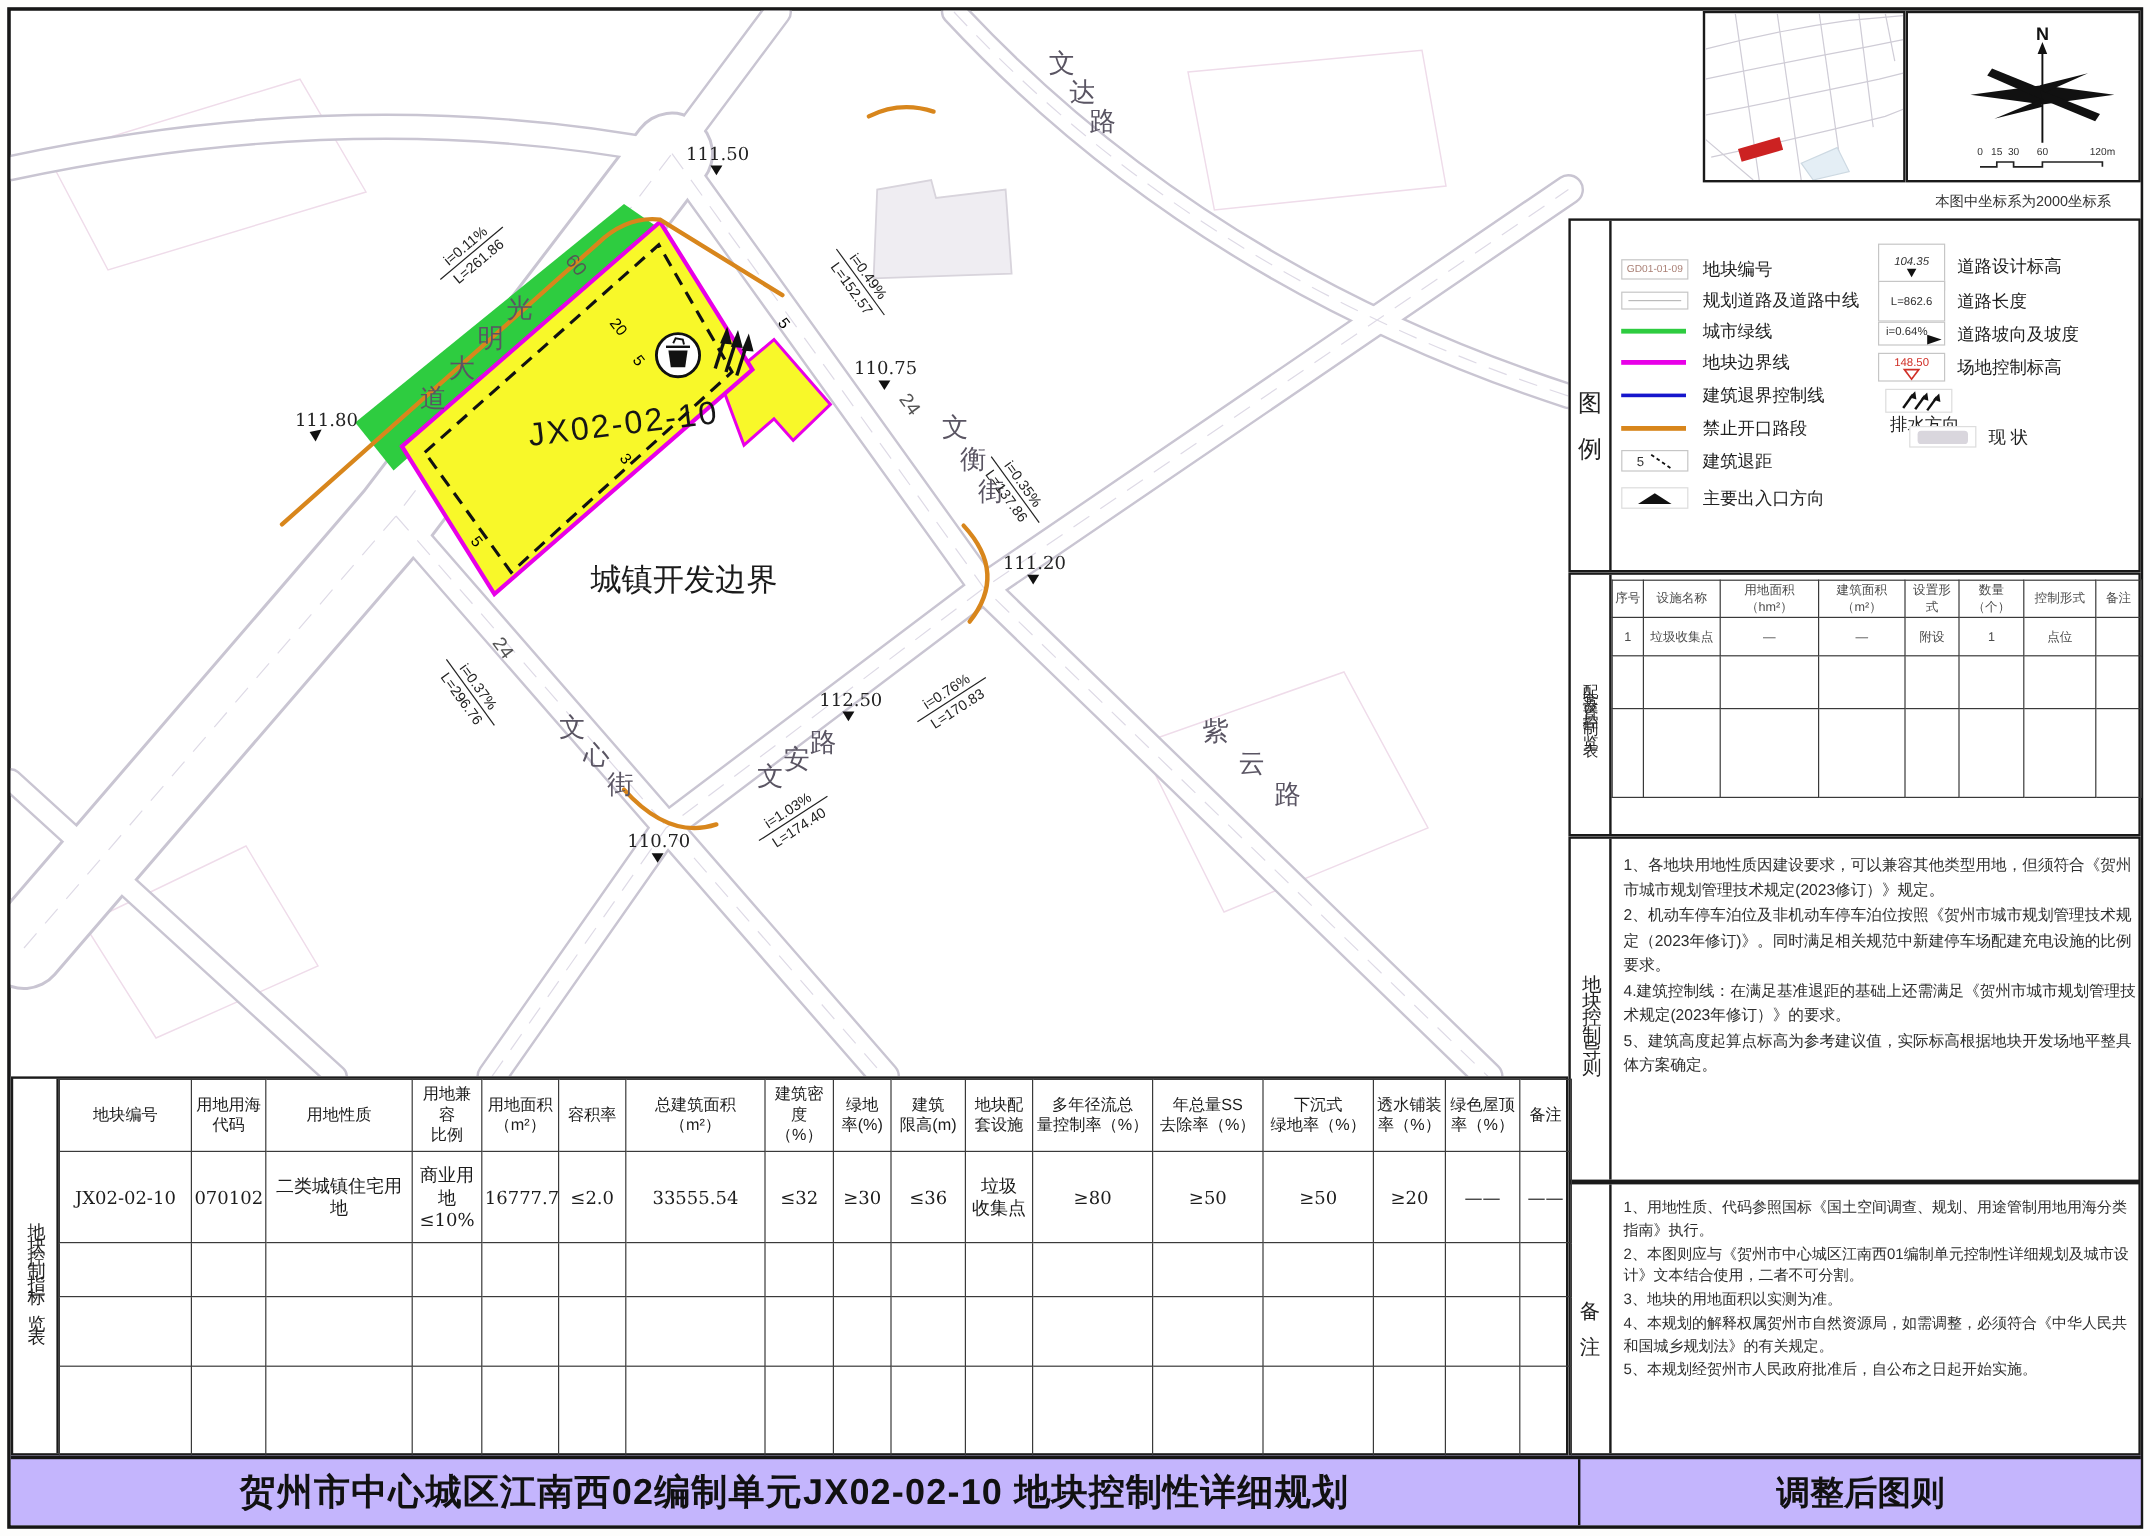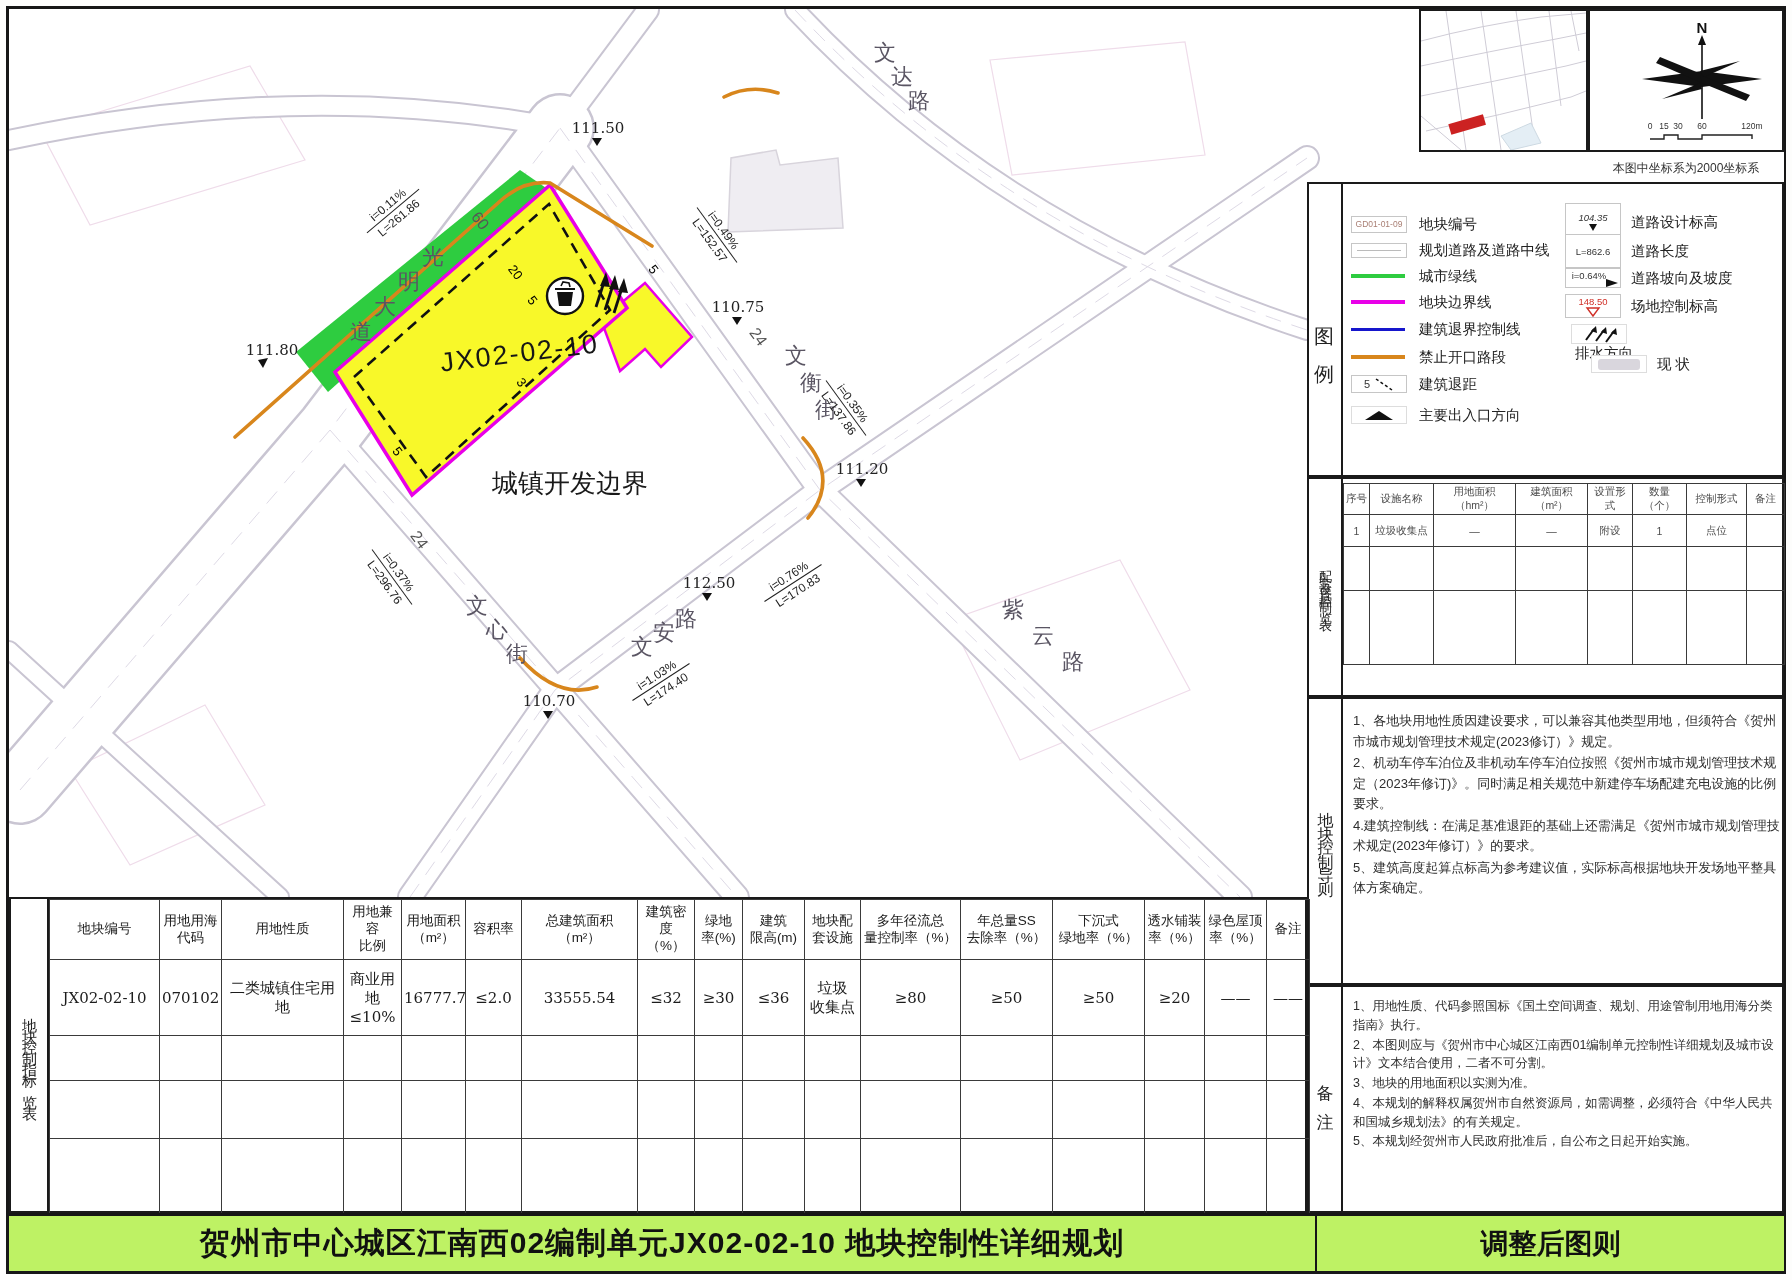--- a/index.html
+++ b/index.html
@@ -25,21 +25,21 @@
   #fac-table tr.hd{height:26px;} #fac-table tr.vl{height:32px;}
   #fac-table tr.e1{height:44px;} #fac-table tr.e2{height:74px;}
   #ind-table{width:1260px;height:312px;font-size:13.5px;}
   #ind-table th{font-size:13.5px;line-height:1.25;}
   #ind-table tr.hd{height:60px;}
   #ind-table tr.vl{height:76px;font-size:15px;font-family:"DejaVu Serif","Liberation Serif",serif;}
   #ind-table tr.e1{height:45px;} #ind-table tr.e2{height:58px;} #ind-table tr.e3{height:77px;}
   .note-text{font-size:13px;line-height:1.58;color:#2e2e2e;padding:10px 12px 0 10px;}
   .note-text div{margin-bottom:1px;}
   
-  #titlebar{position:absolute;left:9px;top:1213px;width:1775px;height:58px;border-top:3px solid #161616;display:flex;box-sizing:border-box;background:#bef264;}
+  #titlebar{position:absolute;left:9px;top:1213px;width:1775px;height:58px;border-top:3px solid #161616;display:flex;box-sizing:border-box;background:#c4b5fd;}
   #title-main{width:1306px;border-right:2px solid #161616;display:flex;align-items:center;justify-content:center;
       font-size:30px;font-weight:600;letter-spacing:1px;color:#111;}
   #title-side{flex:1;display:flex;align-items:center;justify-content:center;font-size:28px;font-weight:600;color:#111;}
   .coordnote{position:absolute;left:1588px;top:160px;width:196px;text-align:center;font-size:12px;color:#333;}
   svg text{font-family:"Liberation Sans","DejaVu Sans",sans-serif;}
   .mapnum{font-family:"DejaVu Serif","Liberation Serif",serif;fill:#222;font-size:15px;}
   .slp{font-size:12px;fill:#222;}
   .roadname{fill:#5a5563;font-size:22px;}
 </style>
 </head>

